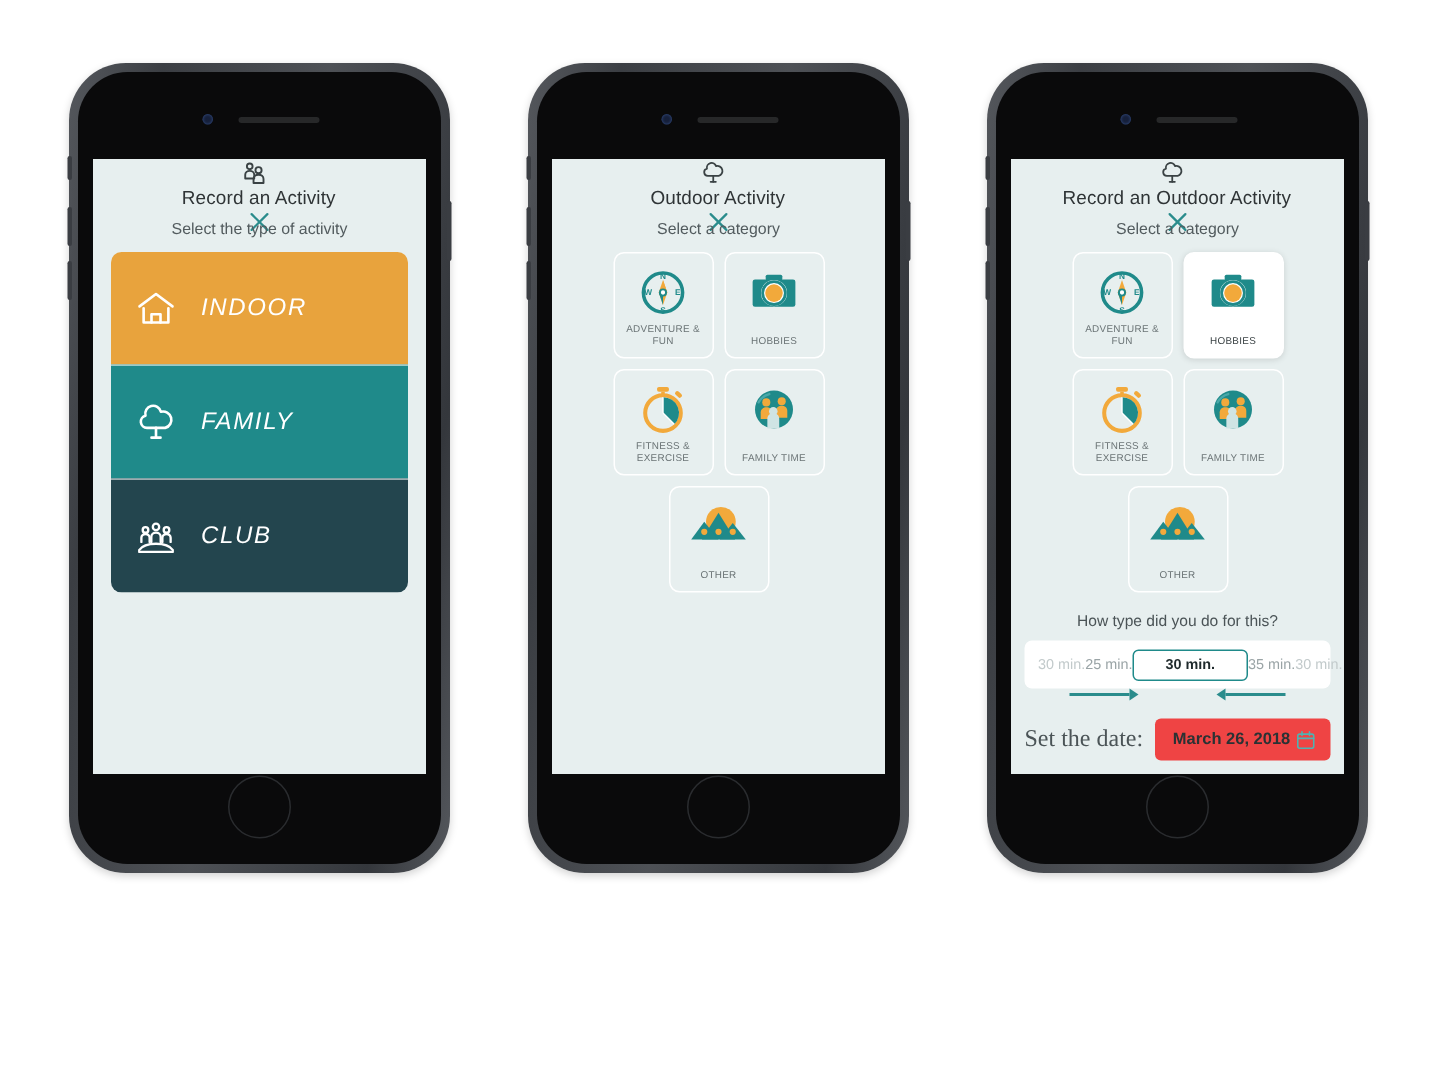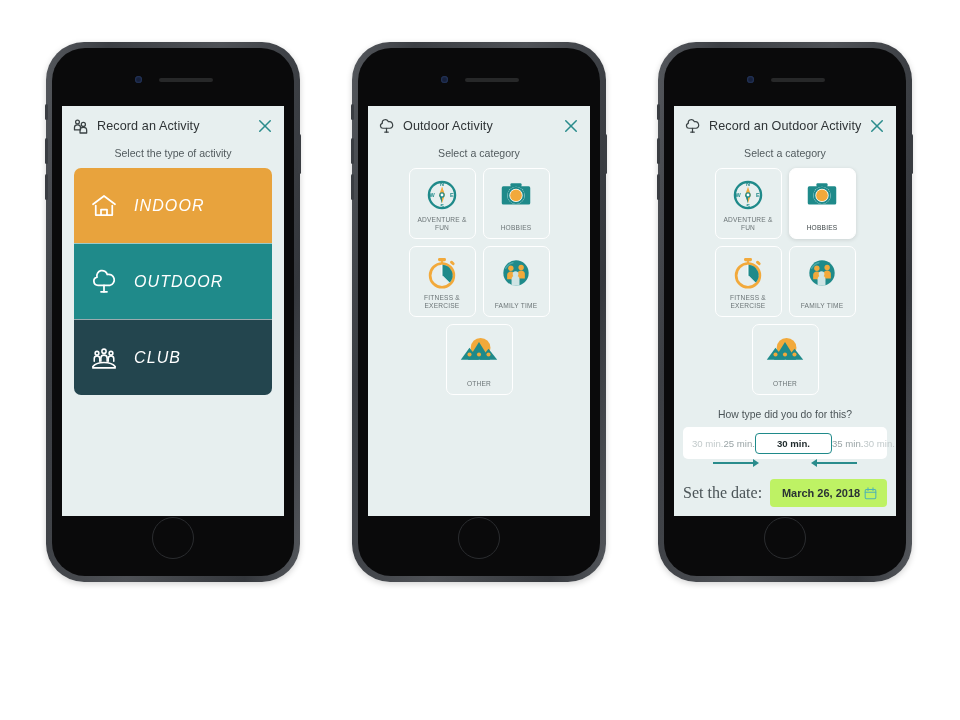--- a/index.html
+++ b/index.html
@@ -103,20 +103,21 @@
     background: #e7efef;
     overflow: hidden;
   }
 
   .scr-header {
     height: 40px;
     display: flex;
     align-items: center;
     padding: 0 10px 0 9px;
     box-sizing: border-box;
+    flex-direction: column;
   }
   .hdr-icon {
     flex: 0 0 auto;
     width: 19px;
     height: 19px;
     margin-right: 7px;
     display: block;
   }
   .hdr-title {
     flex: 1 1 auto;
@@ -276,21 +277,21 @@
   .date-label {
     font-size: 16px;
     color: #4b5457;
     margin-right: 8px;
     white-space: nowrap;
     font-family: Liberation Serif, serif;
   }
   .date-field {
     flex: 1 1 auto;
     height: 28px;
-    background: #bef264;
+    background: #ef4444;
     border-radius: 4px;
     display: flex;
     align-items: center;
     padding: 0 9px;
     box-sizing: border-box;
     cursor: pointer;
   }
   .date-value {
     flex: 1 1 auto;
     font-size: 11px;
@@ -354,21 +355,21 @@
           <div class="type-row t-outdoor">
             <div class="type-icon">
               <svg width="30" height="30" viewBox="0 0 24 24">
                 <g fill="none" stroke="#ffffff" stroke-width="1.4" stroke-linecap="round" stroke-linejoin="round">
                   <path d="M7.2 14.6a3.3 3.3 0 0 1-.8-6.5A4.2 4.2 0 0 1 14.6 6a3.6 3.6 0 0 1 2.3 8.6z"></path>
                   <path d="M12 14.6v5.2"></path>
                     <path d="M9.6 19.8h4.8"></path>
                 </g>
               </svg>
             </div>
-            <div class="type-label">OUTDOOR</div>
+            <div class="type-label">FAMILY</div>
           </div>
 
           <div class="type-row t-club">
             <div class="type-icon">
               <svg width="30" height="30" viewBox="0 0 24 24">
                 <g fill="none" stroke="#ffffff" stroke-width="1.25" stroke-linecap="round" stroke-linejoin="round">
                   <circle cx="6.4" cy="8.2" r="1.5"></circle>
                     <circle cx="12" cy="6.6" r="1.7"></circle>
                     <circle cx="17.6" cy="8.2" r="1.5"></circle>
                   <path d="M4.2 14.6v-2.2c0-1.2 1-2 2.2-2s2.2.8 2.2 2v2.2"></path>

